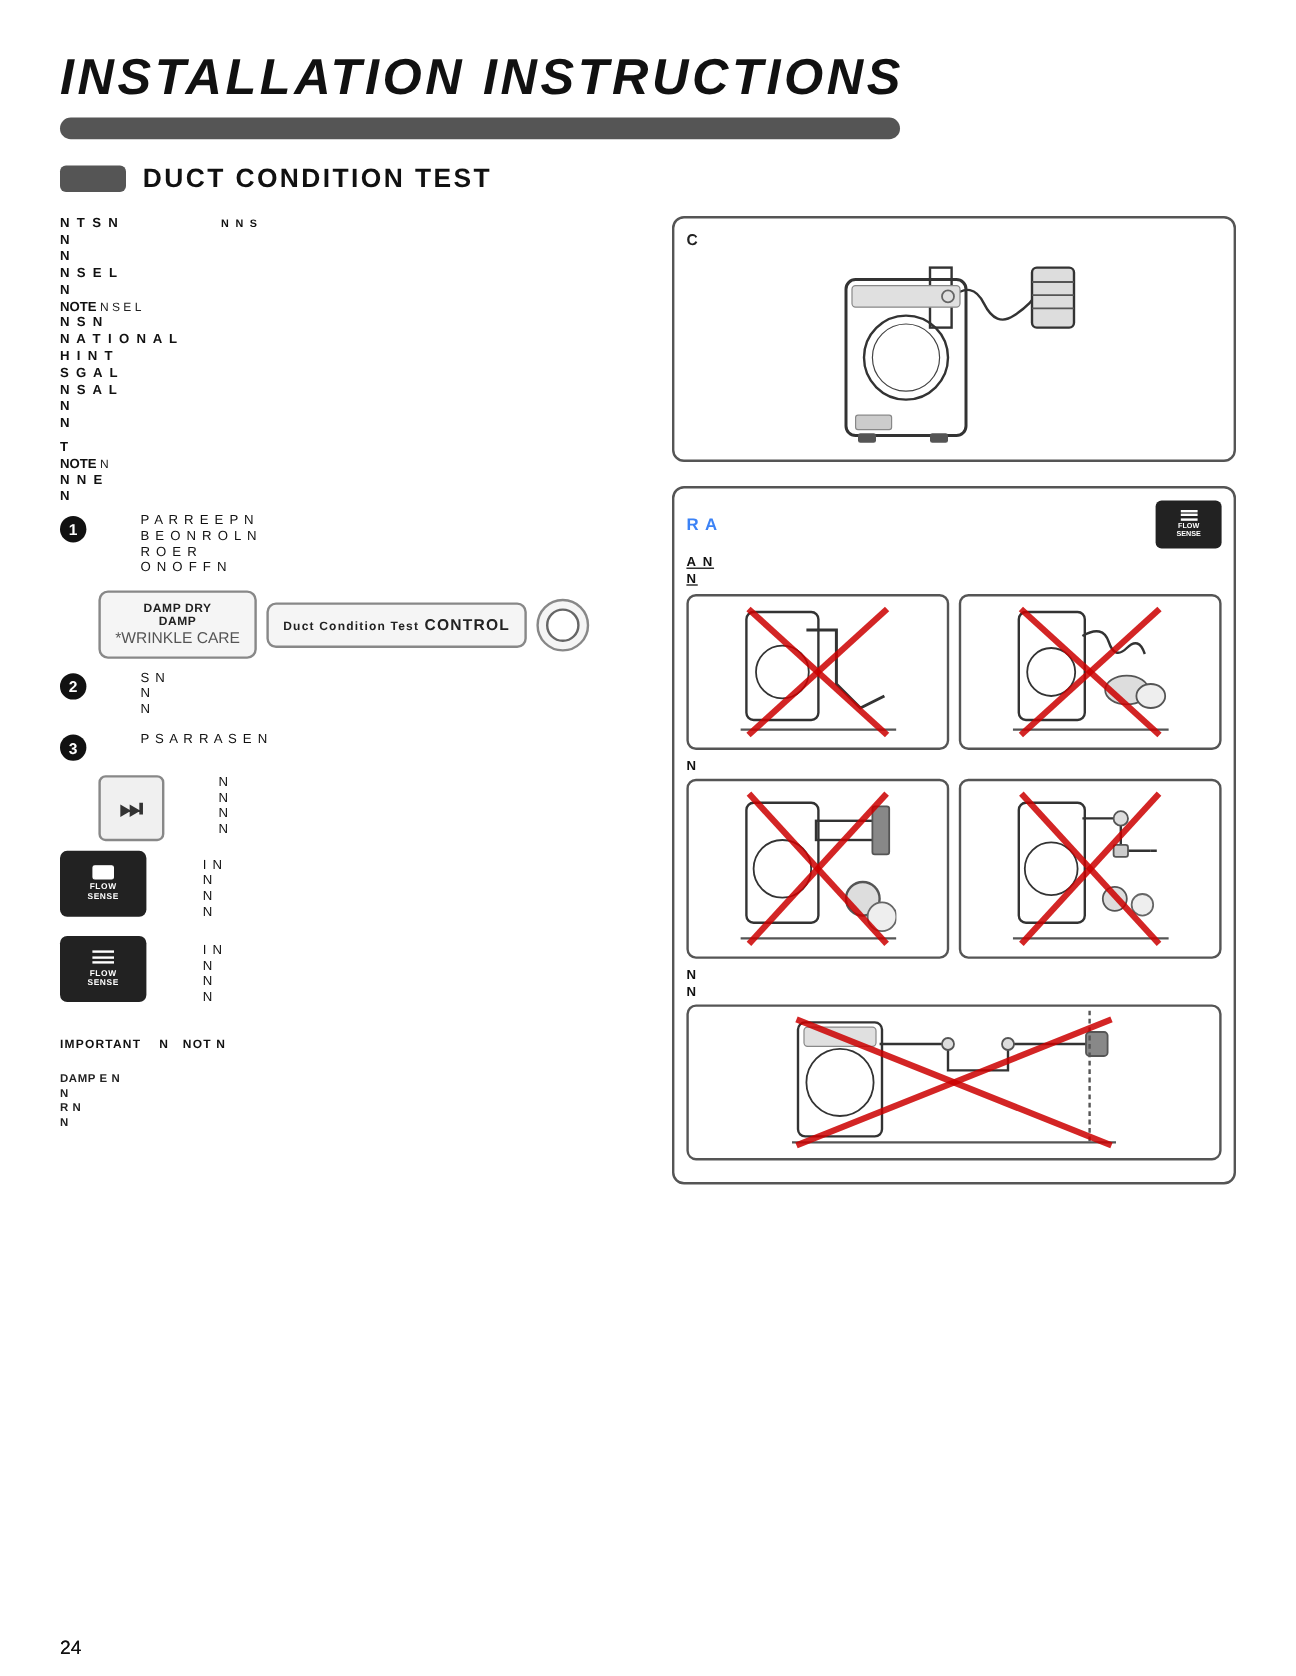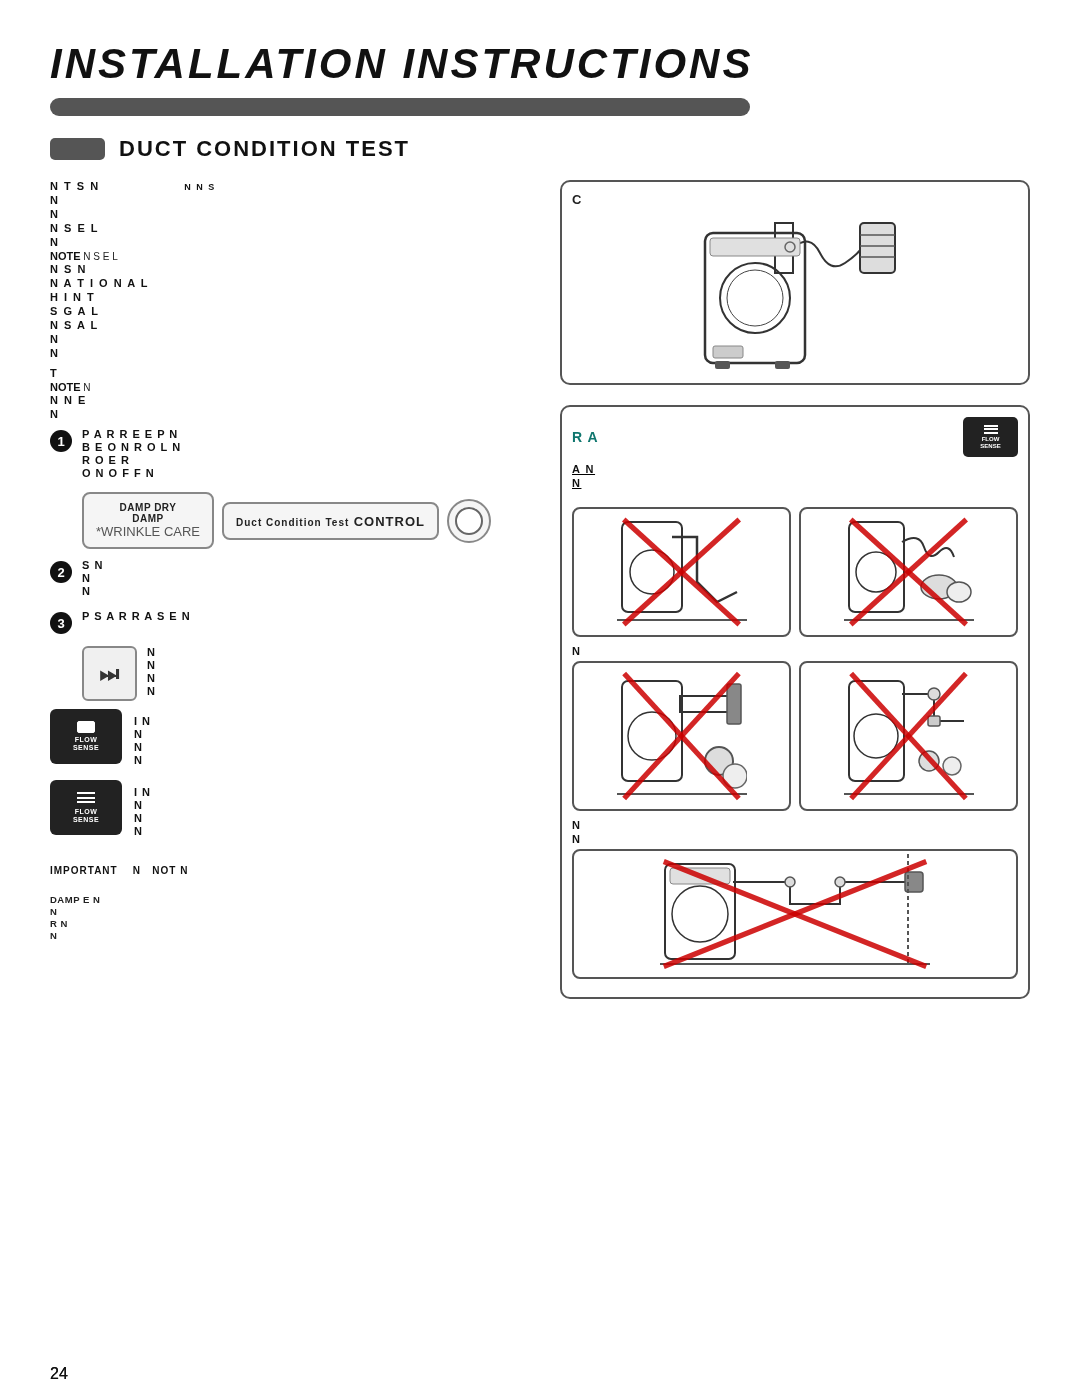--- a/index.html
+++ b/index.html
@@ -116,26 +116,27 @@
       display: flex;
       align-items: center;
       justify-content: center;
       flex-shrink: 0;
       margin-top: 2px;
     }
     .step-content {
       flex: 1;
     }
     .step-text-line {
-      font-weight: 700;
+      font-weight: 400;
       font-size: 11px;
       letter-spacing: 1px;
       color: #111;
       display: block;
       margin-bottom: 1px;
+      margin-left: 35px;
     }
 
     
     .buttons-row {
       display: flex;
       gap: 8px;
       margin: 10px 0 10px 32px;
       align-items: center;
     }
     .btn-box {
@@ -315,21 +316,21 @@
     
     .ra-header {
       display: flex;
       justify-content: space-between;
       align-items: center;
       margin-bottom: 6px;
     }
     .ra-title {
       font-size: 14px;
       font-weight: 700;
-      color: #0f766e;
+      color: #3b82f6;
       letter-spacing: 1px;
     }
     .flow-sense-small {
       width: 55px;
       height: 40px;
       background: #222;
       border-radius: 5px;
       display: flex;
       flex-direction: column;
       align-items: center;
@@ -537,21 +538,21 @@
           <div class="flow-sense-small">
             <div class="flow-sense-icon-lines" style="width:14px; height:10px; margin-bottom:2px;">
               <span style="display:block; height:2px; background:#fff; width:100%;"></span>
               <span style="display:block; height:2px; background:#fff; width:100%;"></span>
               <span style="display:block; height:2px; background:#fff; width:100%;"></span>
             </div>
             <span style="font-size:6px; color:#fff; font-weight:700; line-height:1.1; text-align:center;">FLOW<br>SENSE</span>
           </div>
         </div>
 
-        <div style="margin-bottom:18px;text-decoration:underline;">
+        <div style="margin-bottom:6px;text-decoration:underline;">
           <span class="bold-line">A N</span>
           <span class="bold-line">N</span>
         </div>
 
         <div class="diagram-row">
 
           <div class="diagram-cell">
             <svg width="130" height="120" viewBox="0 0 130 120">
 
               <rect x="5" y="10" width="60" height="90" rx="6" fill="none" stroke="#333" stroke-width="2"></rect>

